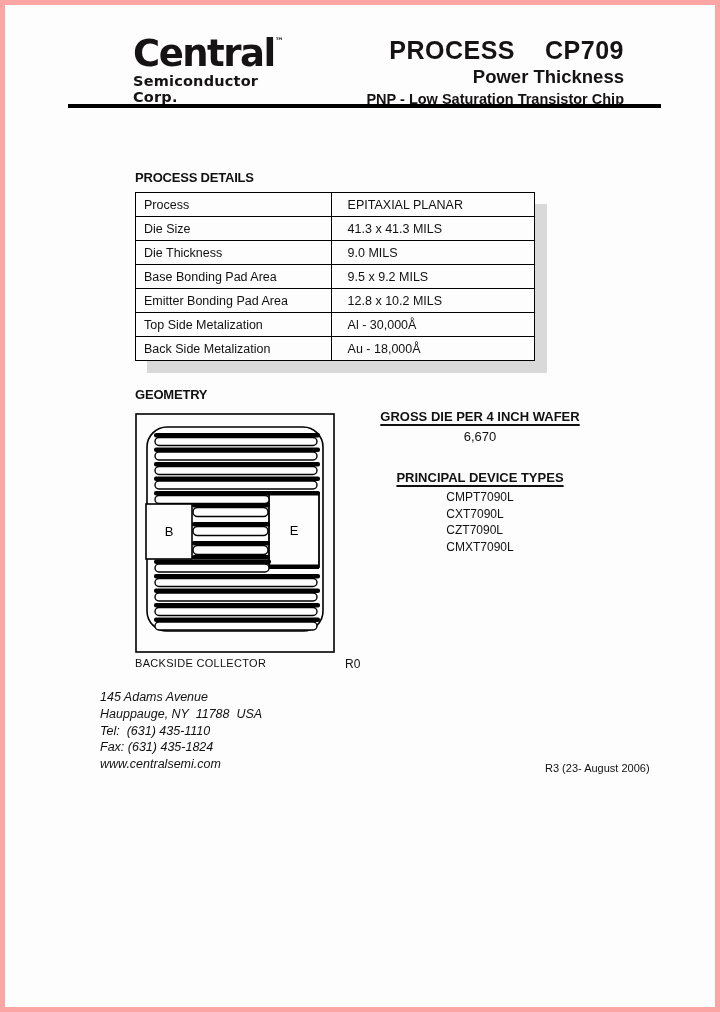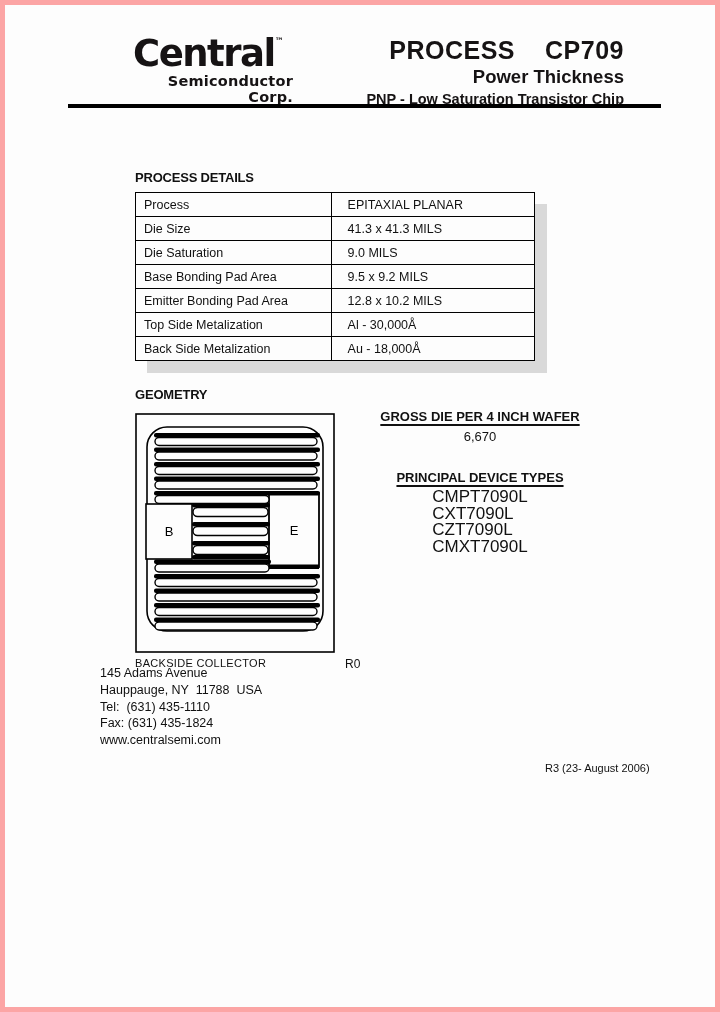--- a/index.html
+++ b/index.html
@@ -25,21 +25,21 @@
     color: #161314;
   }
   .logo-tm { font-size: 9px; vertical-align: 22px; letter-spacing: 0; }
   .logo-subtitle {
     font-family: "DejaVu Sans", sans-serif;
     font-weight: bold;
     font-size: 14.5px;
     letter-spacing: 0.2px;
     color: #161314;
     margin-top: 1px;
-    text-align: right;
+    text-align: left;
     width: 160px;
   }
   .title-block { position: absolute; right: 91px; top: 33px; text-align: right; }
   .process-line {
     display: flex; justify-content: flex-end; gap: 30px;
     font-weight: bold; font-size: 25px; line-height: 1;
     letter-spacing: 0.5px; color: #161314;
   }
   .product-type { font-weight: bold; font-size: 18.5px; margin-top: 3px; color: #161314; }
   .header-subtitle { font-weight: bold; font-size: 14.5px; margin-top: 3px; color: #161314; }
@@ -87,26 +87,26 @@
   .wafer-title {
     font-size: 13px; font-weight: bold;
     text-decoration: underline;
     text-underline-offset: 2.5px;
     text-decoration-thickness: 1.5px;
   }
   .gross-die-count { font-size: 13px; margin-top: 5px; }
   .device-types-title { margin-top: 26px; }
   .device-type-list {
     display: inline-block; text-align: left;
-    margin-top: 4px; font-size: 17px; line-height: 16.6px;
+    margin-top: 4px; font-size: 12px; line-height: 16.6px;
     list-style: none;
   }
 
   
-  .footer { position: absolute; left: 95px; top: 660px; font-size: 12.5px; line-height: 16.8px; }
+  .footer { position: absolute; left: 95px; top: 684px; font-size: 12.5px; line-height: 16.8px; font-style: italic; }
   .footer-line { white-space: pre; }
   .doc-rev { position: absolute; left: 540px; top: 757px; font-size: 11px; }
 </style>
 </head>
 <body>
 
 <div id="page">
 
   <div class="logo">
     <div class="logo-brand"><span>Central</span><sup class="logo-tm">™</sup></div>
@@ -130,21 +130,21 @@
     <tbody>
       <tr>
         <td class="c1">Process</td>
         <td class="c2">EPITAXIAL PLANAR</td>
       </tr>
       <tr>
         <td class="c1">Die Size</td>
         <td class="c2">41.3 x 41.3 MILS</td>
       </tr>
       <tr>
-        <td class="c1">Die Saturation</td>
+        <td class="c1">Die Thickness</td>
         <td class="c2">9.0 MILS</td>
       </tr>
       <tr>
         <td class="c1">Base Bonding Pad Area</td>
         <td class="c2">9.5 x 9.2 MILS</td>
       </tr>
       <tr>
         <td class="c1">Emitter Bonding Pad Area</td>
         <td class="c2">12.8 x 10.2 MILS</td>
       </tr>

